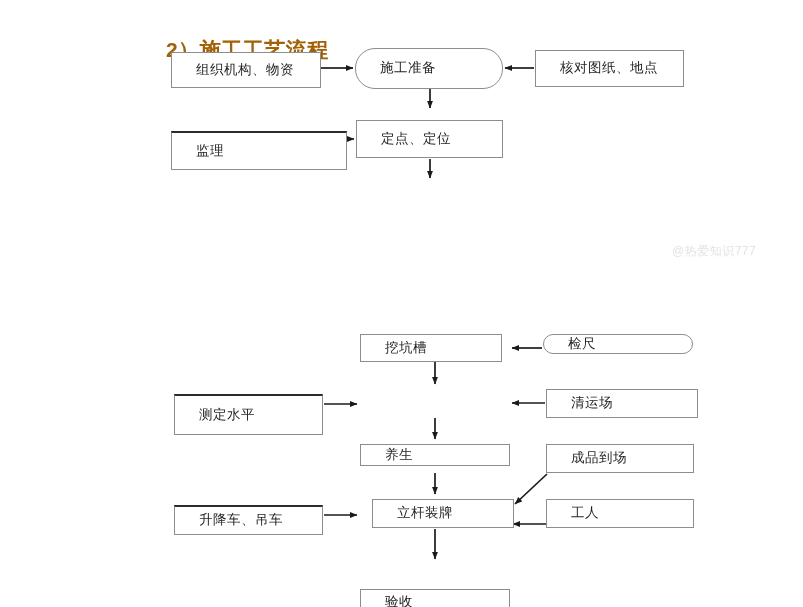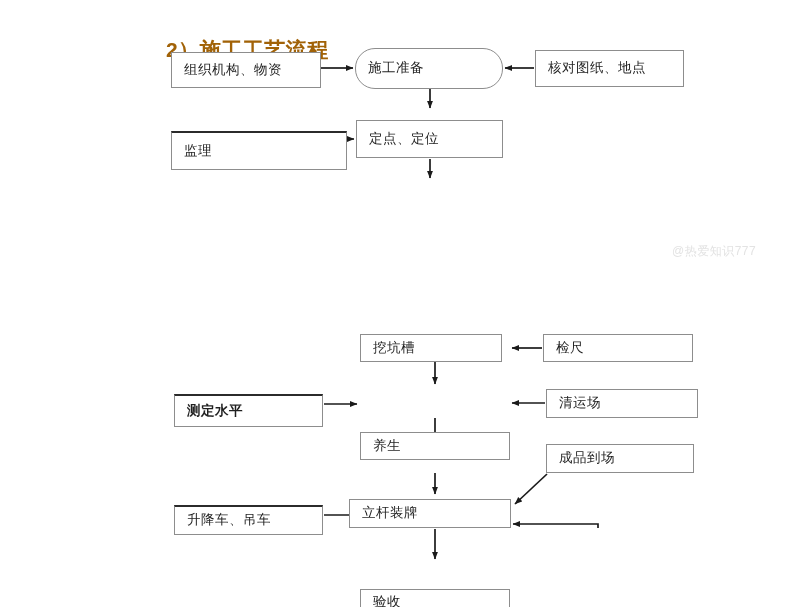--- a/index.html
+++ b/index.html
@@ -30,21 +30,21 @@
     position: absolute;
     box-sizing: border-box;
     background: #ffffff;
     border: 1px solid #8d8d8d;
     display: flex;
     align-items: center;
     font-size: 13.5px;
     line-height: 1.1;
     letter-spacing: 0.5px;
     color: #1f1f1f;
-    padding-left: 12px;
+    padding-left: 24px;
     white-space: nowrap;
   }
   .node.dark-top {
     border-top: 2px solid #2b2b2b;
   }
   #title {
     position: absolute;
     left: 166px;
     top: 12px;
     font-size: 21px;
@@ -131,49 +131,52 @@
   </div>
 
   <div class="node" style="left:356px; top:120px; width:147px; height:38px;">
     <span>定点、定位</span>
   </div>
 
   <div class="node" style="left:360px; top:334px; width:142px; height:28px;">
     <span>挖坑槽</span>
   </div>
 
-  <div class="node" style="left:543px; top:334px; width:150px; height:28px;">
+  <div class="node" style="left:543px; top:334px; width:150px; height:20px;border-radius:10px;">
     <span>检尺</span>
   </div>
 
-  <div class="node dark-top" style="left:174px; top:394px; width:149px; height:33px;font-weight:bold;">
+  <div class="node dark-top" style="left:174px; top:394px; width:149px; height:41px;">
     <span>测定水平</span>
   </div>
 
 
   <div class="node" style="left:546px; top:389px; width:152px; height:29px;">
     <span>清运场</span>
   </div>
 
-  <div class="node" style="left:360px; top:432px; width:150px; height:28px;">
+  <div class="node" style="left:360px; top:444px; width:150px; height:22px;">
     <span>养生</span>
   </div>
 
   <div class="node" style="left:546px; top:444px; width:148px; height:29px;">
     <span>成品到场</span>
   </div>
 
   <div class="node dark-top" style="left:174px; top:505px; width:149px; height:30px;">
     <span>升降车、吊车</span>
   </div>
 
-  <div class="node" style="left:349px; top:499px; width:162px; height:29px;">
+  <div class="node" style="left:372px; top:499px; width:142px; height:29px;">
     <span>立杆装牌</span>
   </div>
 
+  <div class="node" style="left:546px; top:499px; width:148px; height:29px;">
+    <span>工人</span>
+  </div>
 
   <div class="node" style="left:360px; top:589px; width:150px; height:27px;">
     <span>验收</span>
   </div>
 
   <div id="watermark">@热爱知识777</div>
 
 </div>
 
 </body></html>

